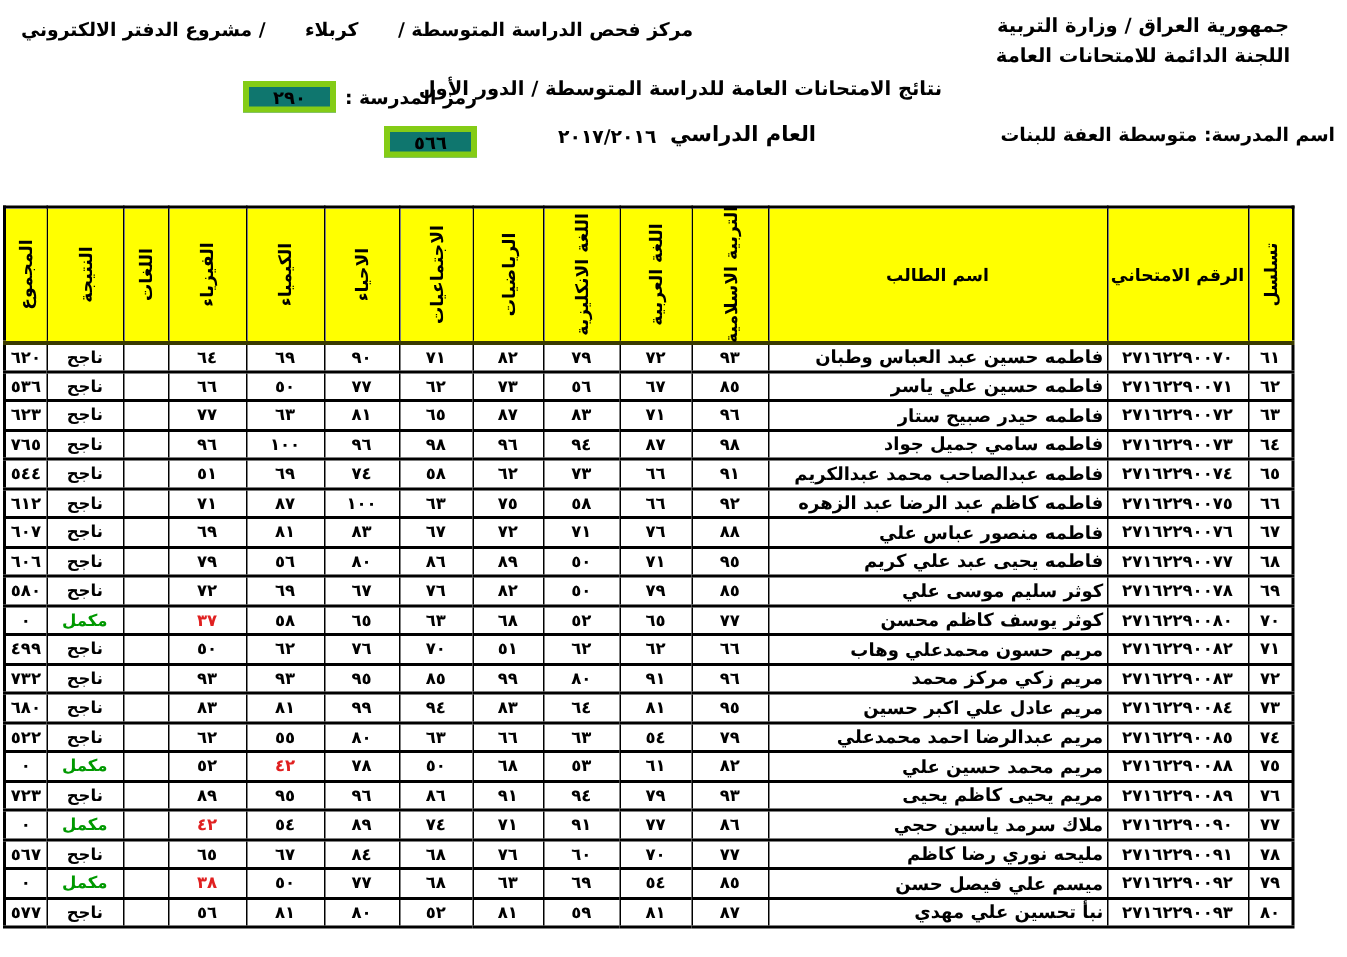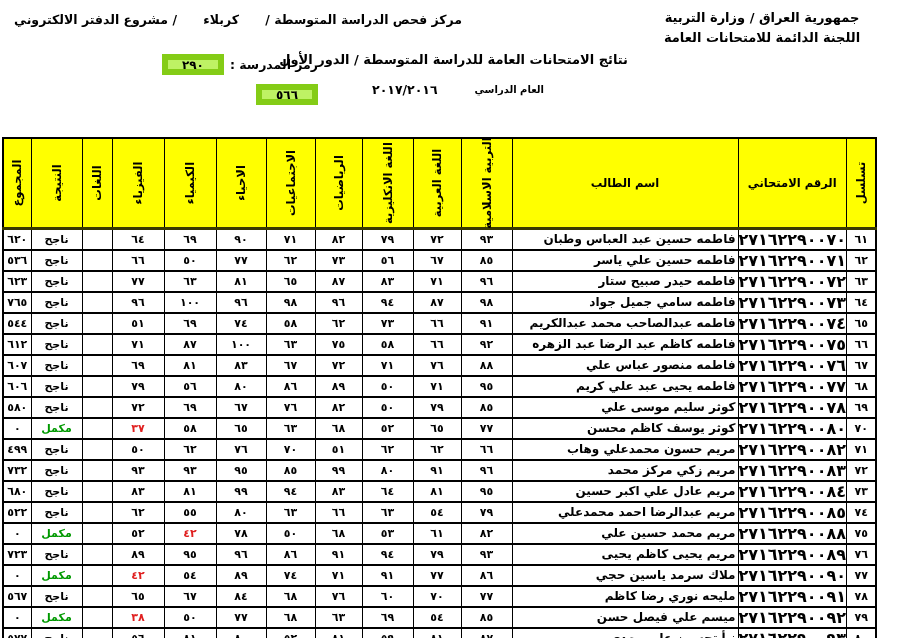--- a/index.html
+++ b/index.html
@@ -26,32 +26,32 @@
     font-size:12.5px; white-space:nowrap;
   }
   .hdr-title {
     position:absolute; top:52px; left:310px; width:318px;
     text-align:right; font-size:13px; white-space:nowrap;
   }
   .hdr-year {
     position:absolute; top:82px; left:372px; width:172px;
     display:flex; direction:rtl; justify-content:space-between; align-items:center;
   }
-  .hdr-year .ylabel { font-size:10px; }
+  .hdr-year .ylabel { font-size:14px; }
   .hdr-year .yvalue { font-size:12.5px; }
 
   .hdr-boxes {
     position:absolute; top:54px; left:158px; width:160px;
     display:flex; flex-direction:column; gap:9px;
   }
   .box-row { display:flex; direction:rtl; align-items:center; gap:6px; font-size:12.5px; }
   .value-box {
-    width:62px; height:21px; border:6px solid #84cc16;
+    width:62px; height:21px; border:4px solid #84cc16;
     display:flex; align-items:center; justify-content:center;
-    font-size:12px; background:#bef264;
+    font-size:12px; background:#0f766e;
   }
 
   
   table.results {
     position:absolute; top:137px; left:2px;
     border-collapse:collapse; table-layout:fixed;
     direction:rtl; border:2px solid #000;
   }
   .results th {
     background:#ffff00; border:1px solid #000;
@@ -59,35 +59,36 @@
     font-size:11.5px; padding:0;
   }
   .results thead tr { height:90px; }
   .results thead { border-bottom:3px solid #3a3a00; }
   .results td {
     border:1px solid #000; border-bottom-width:2px;
     height:19.5px; text-align:center; vertical-align:middle;
     font-size:11px; padding:0; white-space:nowrap; overflow:hidden;
   }
   .results td.c-name { text-align:right; padding-right:2px; font-size:12px; }
-  .results td.c-exam_no { letter-spacing:1px; font-size:16px; }
+  .results td.c-exam_no { letter-spacing:1px; font-size:11px; }
   .vtext {
     position:absolute; left:50%; top:50%;
     transform:translate(-50%,-50%) rotate(-90deg);
     white-space:nowrap; display:block;
   }
   td.makeup { color:#009900; }
   td.red    { color:#e02020; }
 </style>
 </head>
 <body>
 
 <div class="hdr-right">
   <div>جمهورية العراق / وزارة التربية</div>
   <div class="org-line2">اللجنة الدائمة للامتحانات العامة</div>
+  <div class="dir-line">اسم المدرسة: متوسطة العفة للبنات</div>
 </div>
 
 <div class="hdr-center-line1">
   <span>مركز فحص الدراسة المتوسطة /</span>
   <span>كربلاء</span>
   <span>/ مشروع الدفتر الالكتروني</span>
 </div>
 
 <div class="hdr-title">نتائج الامتحانات العامة للدراسة المتوسطة / الدور الأول</div>
 

